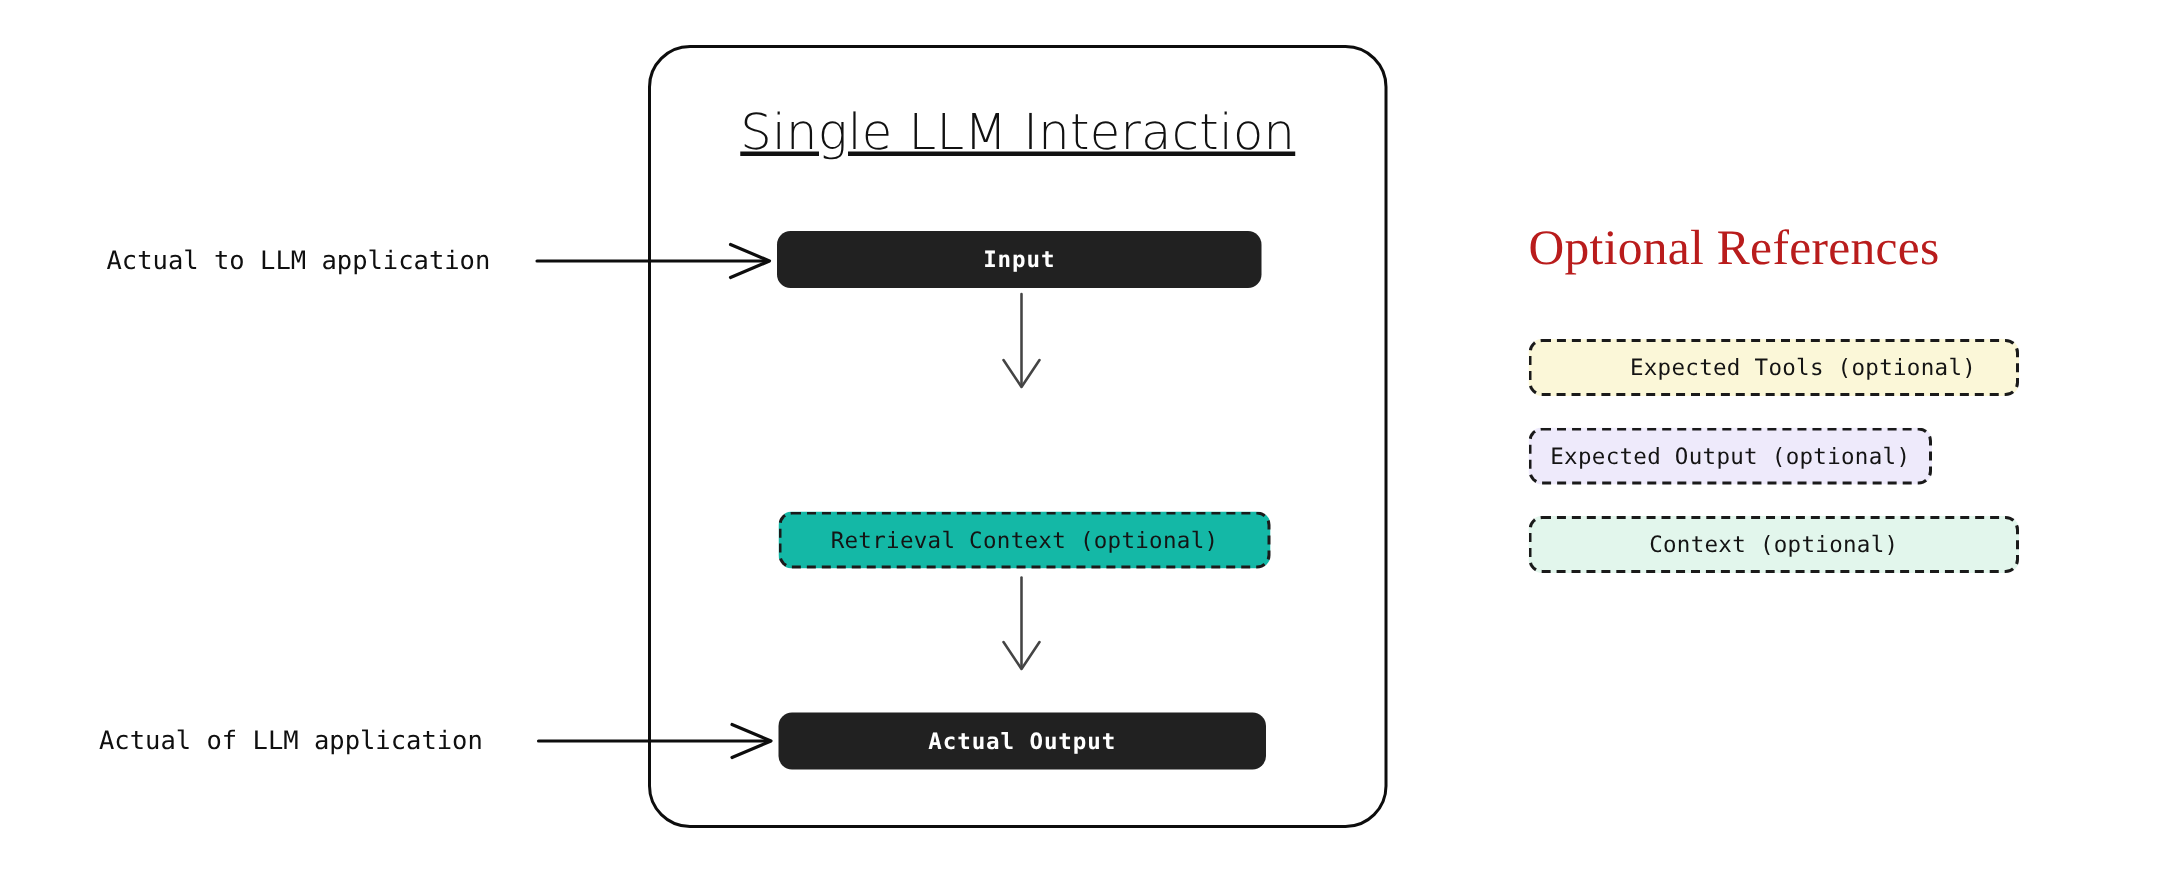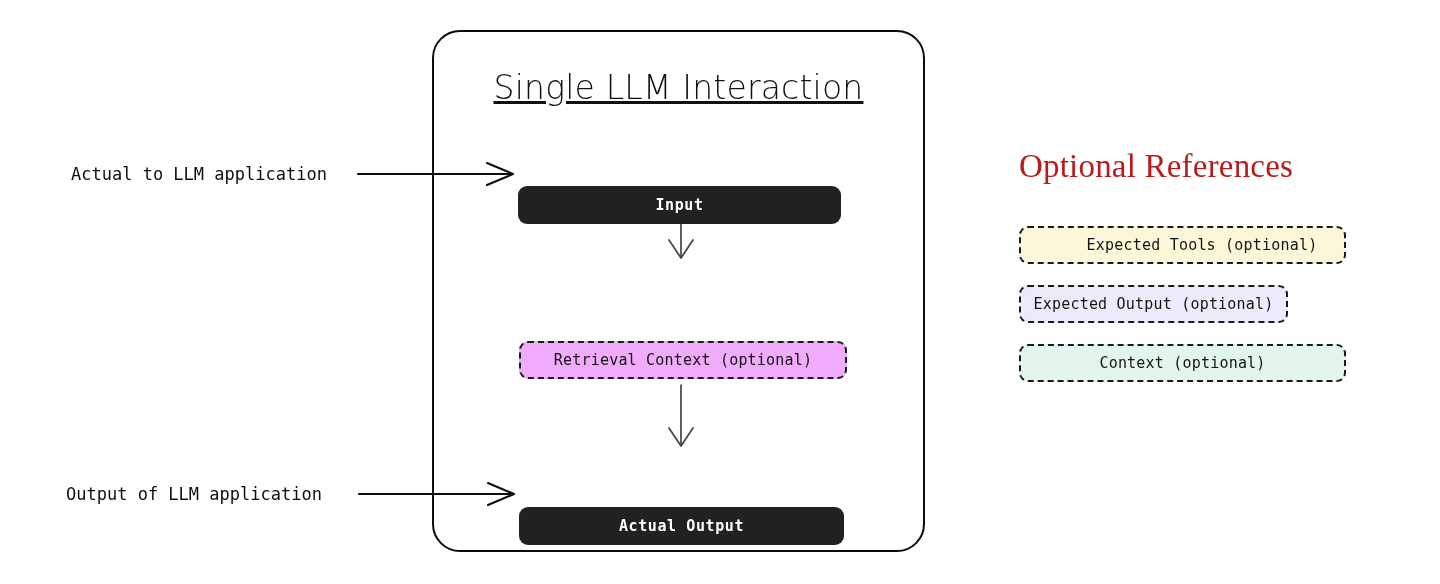--- a/index.html
+++ b/index.html
@@ -56,21 +56,20 @@
     border-radius: 9px;
     color: #ffffff;
     font-family: "DejaVu Sans Mono", "Liberation Mono", monospace;
     font-size: 15px;
     font-weight: 700;
     letter-spacing: 0.6px;
     display: flex;
     align-items: center;
     justify-content: center;
     box-sizing: border-box;
-    margin-top: 32px;
   }
 
   #box-input {
     left: 518px;
     top: 154px;
     width: 323px;
     height: 38px;
   }
 
   #box-actual-output {
@@ -104,21 +103,21 @@
     width: 328px;
     height: 38px;
     background: #ddf6f8;
   }
 
   #box-retrieval-context {
     left: 519px;
     top: 341px;
     width: 328px;
     height: 38px;
-    background: #f0abfc;
+    background: #14b8a6;
   }
 
   #box-expected-tools {
     left: 1019px;
     top: 226px;
     width: 327px;
     height: 38px;
     background: #fbf7d8;
     padding-left: 39px;
   }
@@ -218,21 +217,21 @@
 
   <div class="dark-box" id="box-input">Input</div>
 
   <div class="dark-box" id="box-actual-output">Actual Output</div>
 
 
   <div class="dashed-box" id="box-retrieval-context">Retrieval Context (optional)</div>
 
   <div class="side-label" id="label-input-to-llm">Actual to LLM application</div>
 
-  <div class="side-label" id="label-output-of-llm">Output of LLM application</div>
+  <div class="side-label" id="label-output-of-llm">Actual of LLM application</div>
 
   <div class="section-title">Optional References</div>
 
   <div class="dashed-box" id="box-expected-tools">Expected Tools (optional)</div>
 
   <div class="dashed-box" id="box-expected-output">Expected Output (optional)</div>
 
   <div class="dashed-box" id="box-context">Context (optional)</div>
 
 </div>

